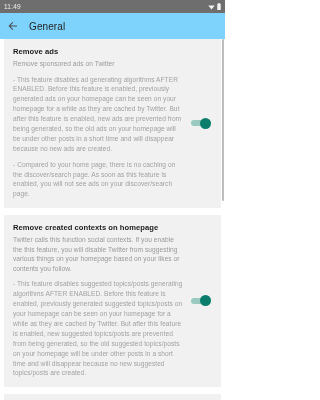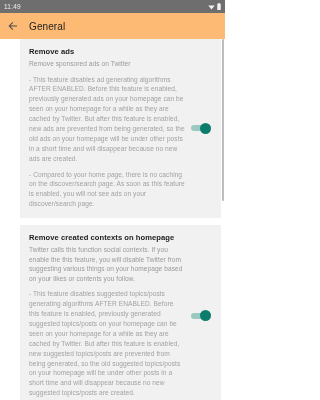--- a/index.html
+++ b/index.html
@@ -32,21 +32,21 @@
     display: flex;
     align-items: center;
     gap: 2px;
   }
   .wifi-icon { display:block; }
   .battery-icon { display:block; }
 
   
   .toolbar {
     height: 26px;
-    background: #fdba74;
+    background: #7dd3fc;
     display: flex;
     align-items: center;
     padding: 0 6px;
     gap: 9px;
   }
   .back-icon {
     width: 14px;
     height: 14px;
     display: flex;
     align-items: center;
@@ -72,21 +72,20 @@
   }
 
   .card {
     background: #f1f1f1;
     border-radius: 0;
     padding: 8px 9px 9px 9px;
     margin-bottom: 7px;
     position: relative;
     display: flex;
     align-items: flex-start;
-    margin-left: 16px;
   }
   .card-text {
     flex: 1 1 auto;
     padding-right: 6px;
     min-width: 0;
   }
   .card-title {
     font-size: 7.6px;
     font-weight: bold;
     color: #1d1d1d;

